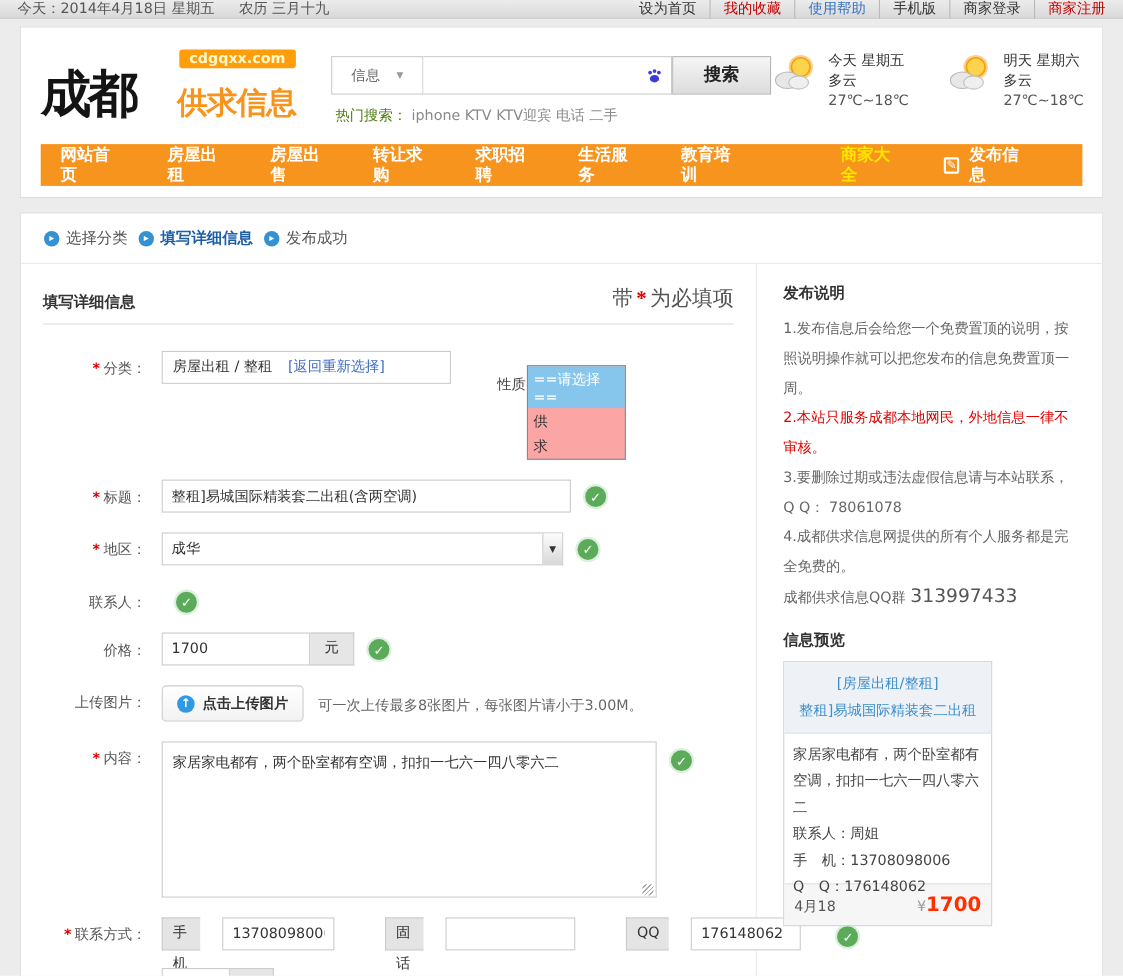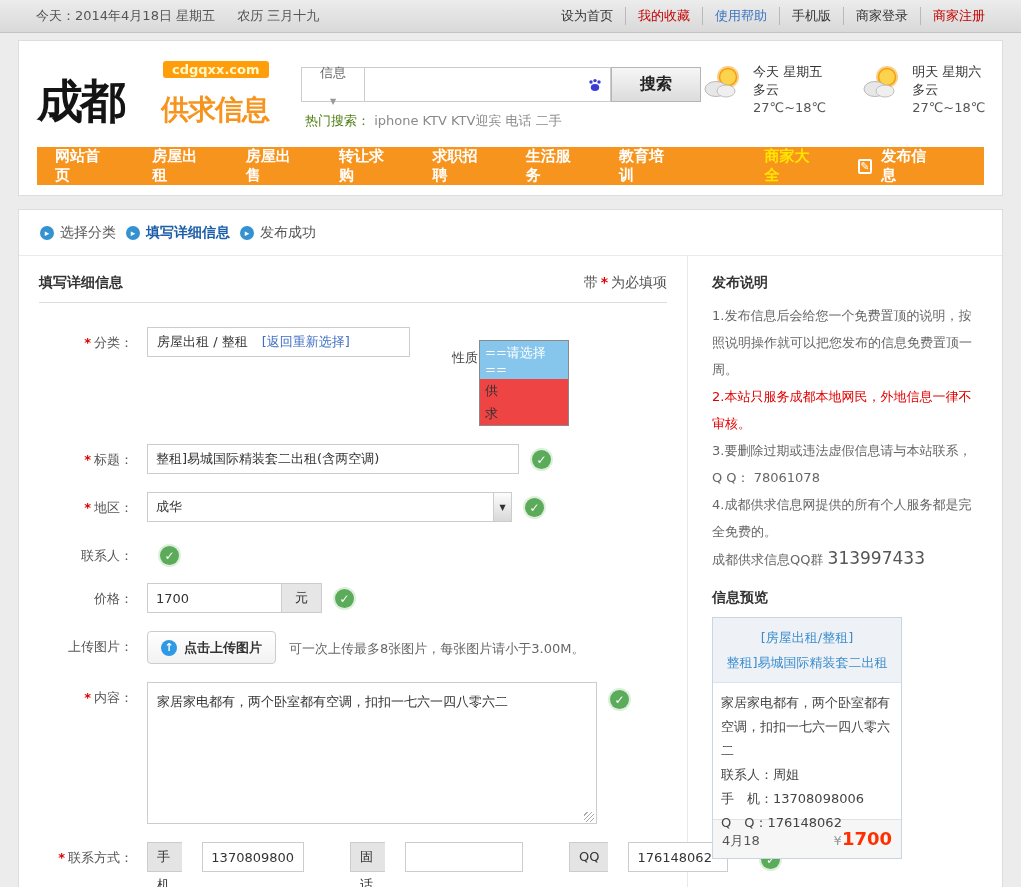--- a/index.html
+++ b/index.html
@@ -1,21 +1,21 @@
 <!DOCTYPE html>
 <html><head>
 <meta charset="utf-8">
 <style>
   * { margin:0; padding:0; box-sizing:border-box; }
   html,body { width:1021px; height:887px; overflow:hidden; }
   body { background:#ececec; font-family:"DejaVu Sans","Liberation Sans",sans-serif; }
 
   
-  .topbar { height:33px; background:linear-gradient(#ececec,#d9d9d9); border-bottom:1px solid #c3c3c3;
-            display:flex; justify-content:space-between; align-items:center; padding:0 36px; }
+  .topbar { height:17px; background:linear-gradient(#ececec,#d9d9d9); border-bottom:1px solid #c3c3c3;
+            display:flex; justify-content:space-between; align-items:center; padding:0 16px; }
   .topbar-left { font-size:13px; color:#555; }
   .topbar-left .lunar { margin-left:18px; }
   .topbar-right { display:flex; align-items:center; }
   .tlink { font-size:13px; color:#333; text-decoration:none; padding:0 12px; cursor:pointer; }
   .tlink + .tlink { border-left:1px solid #b9b9b9; }
   .tlink.red { color:#c40000; }
   .tlink.blue { color:#3b74c0; }
   .tlink:last-child { padding-right:0; }
 
   .page { margin:0 18px; }
@@ -25,22 +25,22 @@
   .header-top { display:flex; height:92px; }
 
   .logo { position:relative; width:252px; height:84px; cursor:pointer; flex:none; }
   .logo-black { position:absolute; left:0; bottom:6px; font-size:46px; font-weight:bold; color:#141414; letter-spacing:-3px; }
   .logo-orange { position:absolute; left:124px; bottom:10px; font-size:28px; font-weight:bold; color:#f7941e; letter-spacing:-1px; }
   .logo-badge { position:absolute; left:126px; top:6px; background:#ff9d0a; color:#fff8c8; font-size:13px; font-weight:bold;
                 padding:1px 9px; border-radius:3px; letter-spacing:0; }
 
   .search-area { margin-left:12px; padding-top:12px; width:400px; flex:none; }
   .search-bar { display:flex; height:35px; }
-  .search-cat { width:64px; border:1px solid #ccc; background:#fff; display:flex; align-items:center;
-                justify-content:center; gap:15px; font-size:13px; color:#666; cursor:pointer;flex-direction:column; }
+  .search-cat { width:84px; border:1px solid #ccc; background:#fff; display:flex; align-items:center;
+                justify-content:center; gap:15px; font-size:13px; color:#666; cursor:pointer; }
   .search-cat .caret { font-size:8px; color:#999; }
   .search-input-wrap { flex:1; border:1px solid #ccc; border-left:none; background:#fff; position:relative; }
   .search-input { width:100%; height:100%; border:none; outline:none; padding:0 30px 0 8px; font-size:13px; background:transparent; }
   .paw { position:absolute; right:7px; top:9px; }
   .search-btn { width:90px; border:1px solid #b5b5b5; background:linear-gradient(#f6f6f6,#dcdcdc);
                 font-size:16px; font-weight:bold; color:#222; cursor:pointer;
                 font-family:"DejaVu Sans","Liberation Sans",sans-serif; }
   .hot-row { margin-top:10px; font-size:13px; padding-left:4px; }
   .hot-label { color:#4d7c0f; }
   .hot-terms { color:#8a8a8a; cursor:pointer; }
@@ -70,38 +70,38 @@
   .step-label { font-size:14px; color:#555; }
   .step.active .step-label { color:#1c5fa8; font-weight:bold; }
 
   .columns { display:flex; align-items:stretch; }
   .form-col { width:669px; flex:none; border-right:1px solid #e9e9e9; padding:14px 0 40px; }
   .side-col { flex:1; padding:18px 18px 0 24px; }
 
   .form-head { margin:4px 20px 24px; padding-bottom:10px; border-bottom:1px solid #ddd;
                display:flex; justify-content:space-between; align-items:flex-end; }
   .form-title { font-size:14px; font-weight:bold; color:#333; }
-  .required-note { font-size:14px; color:#555; }
+  .required-note { font-size:19px; color:#555;font-family:Liberation Serif, serif; }
   .req { color:#e10000; font-style:normal; font-weight:bold; margin:0 3px; }
 
   .frow { display:flex; align-items:flex-start; margin:0 20px 18px; }
   .flabel { width:108px; flex:none; text-align:right; padding:7px 14px 0 0; font-size:13px; color:#555; }
   .finput { height:30px; border:1px solid #ccc; padding:0 8px; font-size:13px; color:#333; background:#fff;
             font-family:"DejaVu Sans","Liberation Sans",sans-serif; }
   .suffix { display:inline-block; height:30px; line-height:28px; padding:0 13px; background:#e6e6e6;
             border:1px solid #ccc; border-left:none; font-size:13px; color:#333; }
   .check { display:inline-flex; width:19px; height:19px; border-radius:50%; background:#5bab5b; color:#fff;
            font-size:12px; font-weight:bold; align-items:center; justify-content:center;
            margin:6px 0 0 13px; box-shadow:0 0 0 2px #ddefdd; font-style:normal; flex:none; }
 
   .catbox { width:263px; height:30px; border:1px solid #ccc; line-height:28px; padding:0 9px; font-size:13px; color:#333; }
   .blue-link { color:#3f6fc4; text-decoration:none; margin-left:10px; cursor:pointer; }
   .nature { margin-left:42px; display:flex;margin-top:16px; }
   .nature-label { padding-top:6px; font-size:13px; color:#444; }
-  .nature-list { width:90px; border:1px solid #8a8a8a; background:#ef4444; margin-left:1px; margin-top:-3px; }
+  .nature-list { width:90px; border:1px solid #8a8a8a; background:#fca5a5; margin-left:1px; margin-top:-3px; }
   .opt { padding:3px 5px 2px; font-size:13px; color:#333; cursor:pointer; }
   .opt.sel { background:#86c6ec; color:#fff; }
 
   .selectbox { width:365px; height:30px; border:1px solid #ccc; background:#fff; display:flex;
                align-items:center; cursor:pointer; }
   .selectbox .sel-value { flex:1; padding:0 8px; font-size:13px; color:#333; }
   .select-arrow { width:18px; height:28px; border-left:1px solid #ccc; background:linear-gradient(#fdfdfd,#d8d8d8);
                   font-size:8px; color:#333; display:flex; align-items:center; justify-content:center; font-style:normal; }
 
   .upload-btn { display:inline-flex; align-items:center; gap:7px; height:33px; padding:0 13px;

